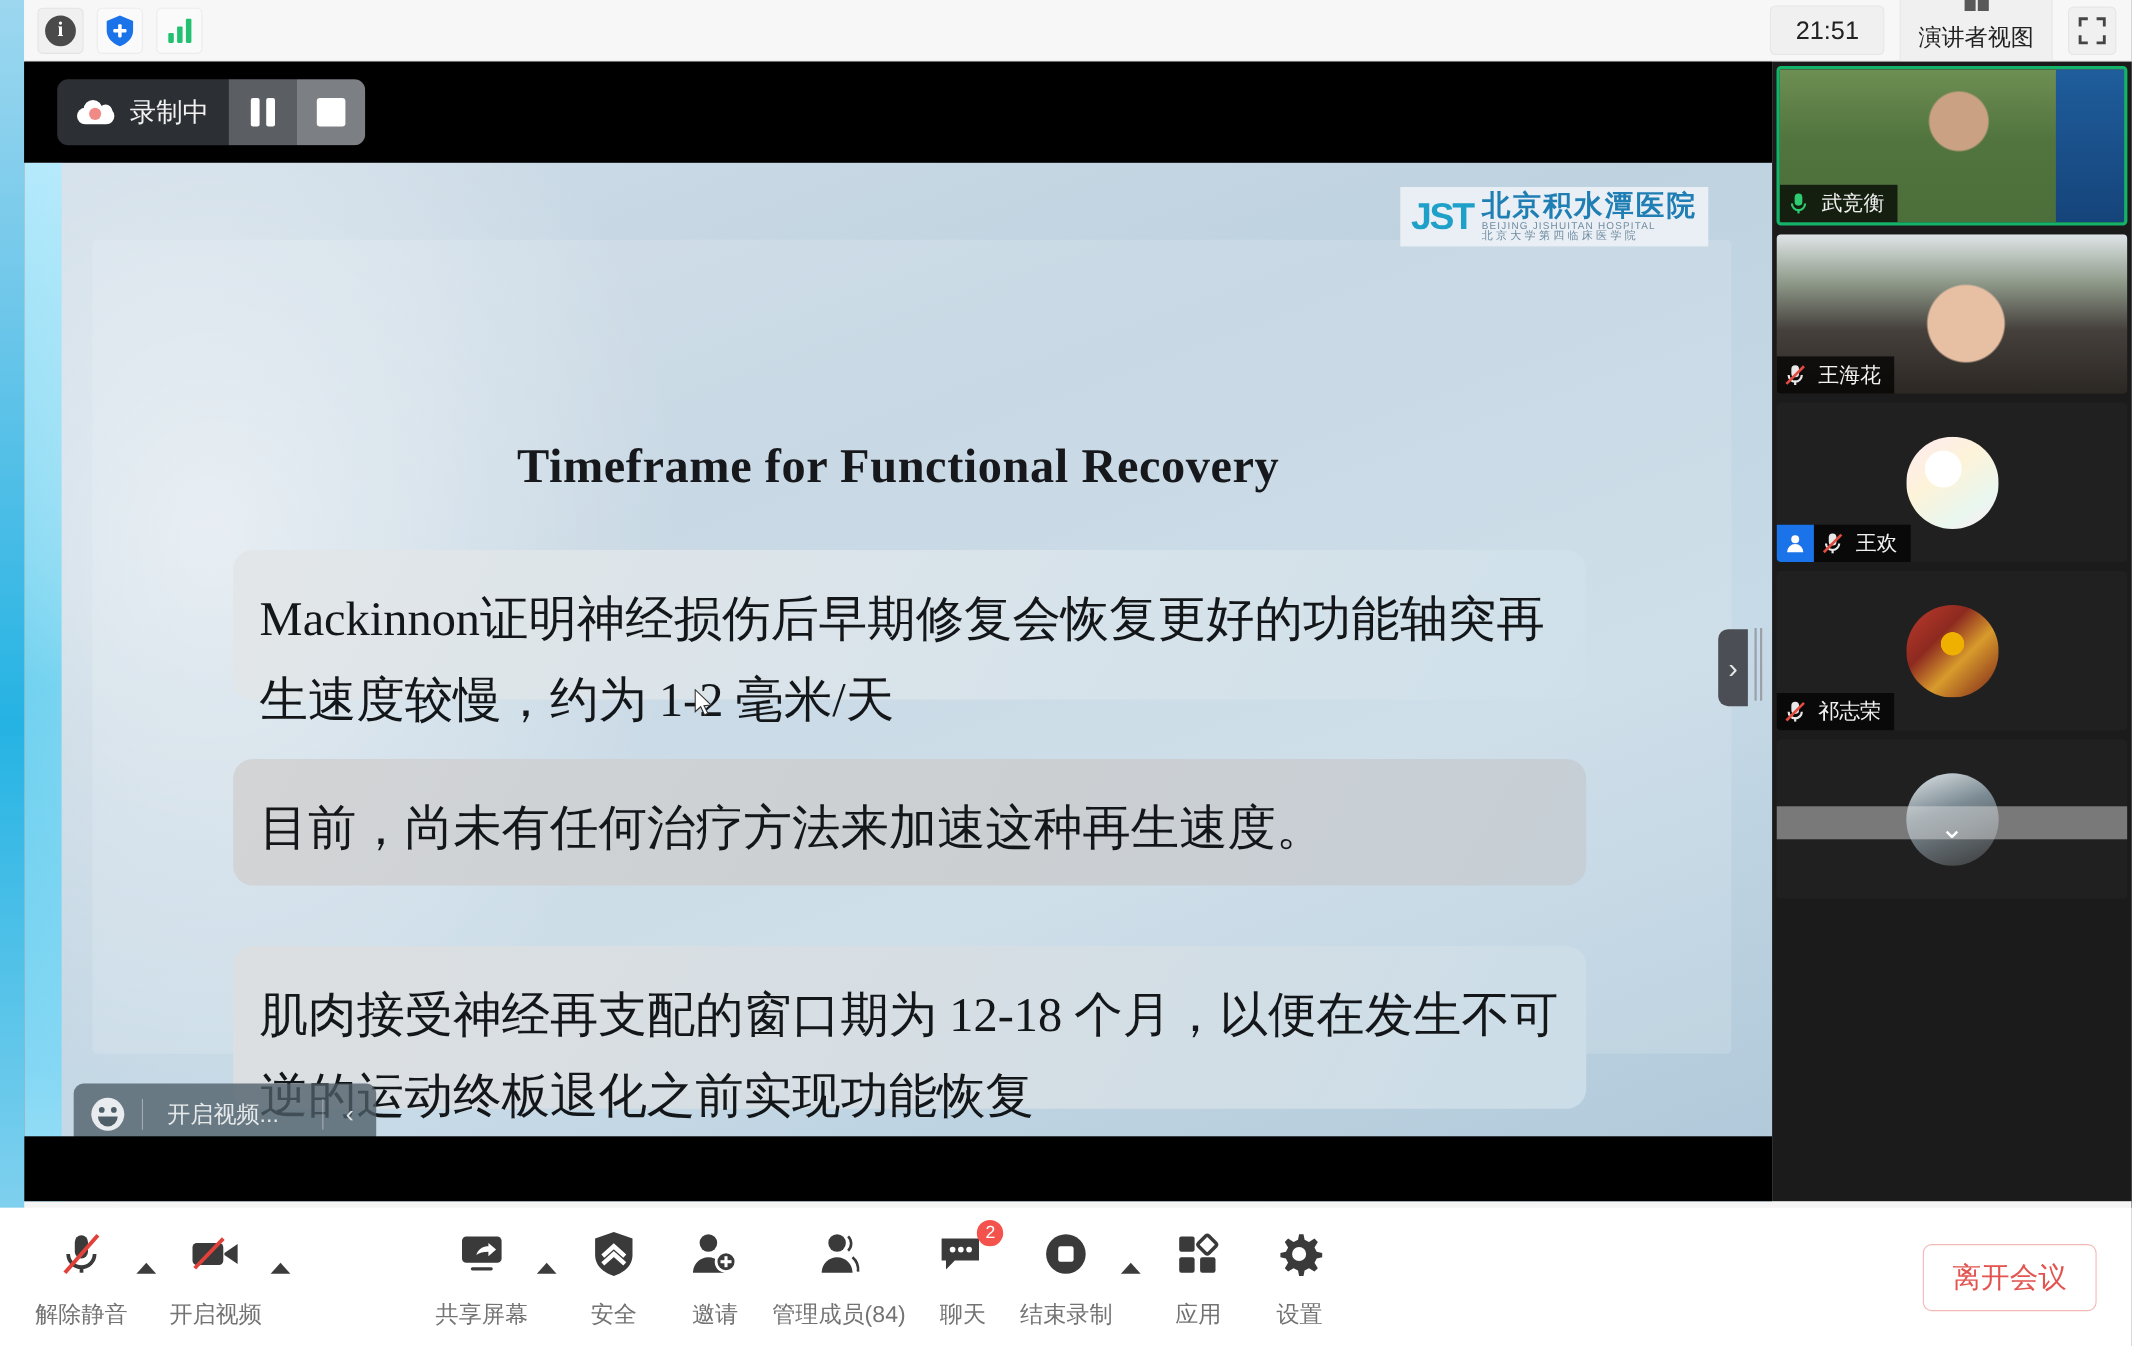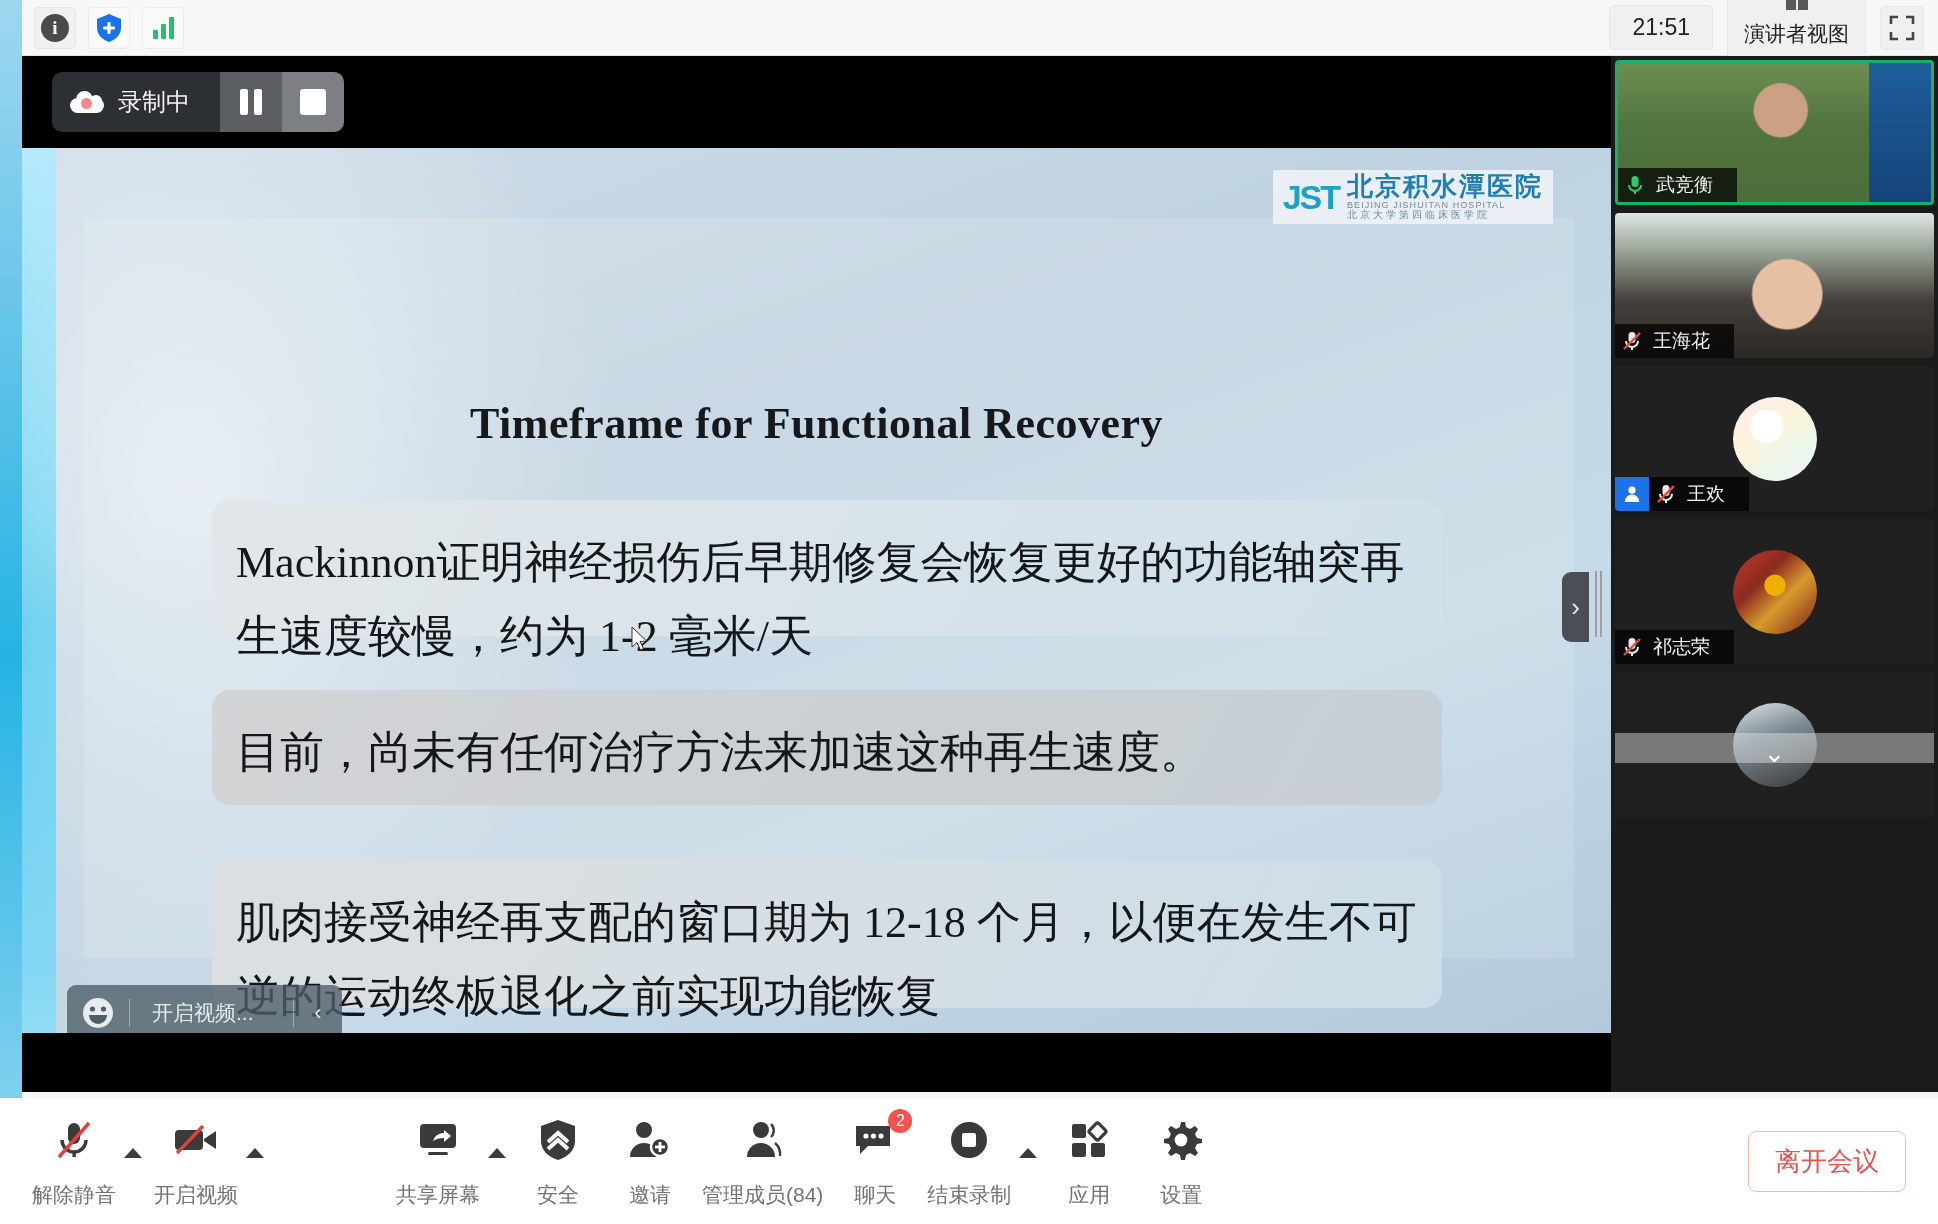--- a/index.html
+++ b/index.html
@@ -40,21 +40,21 @@
      border-top:8px solid #555; margin-left:12px;}
   .fsbtn { width:44px;height:44px;background:#f0f0f0;border:1px solid #e6e6e6;border-radius:5px;
      display:flex;align-items:center;justify-content:center;}
 
   
   .stage { position:absolute; left:22px; top:56px; width:1589px; height:1036px;
      background:#000; overflow:hidden; }
   .recbar-zone { position:absolute; left:0; top:0; width:100%; height:92px; background:#000; }
   .recbar { position:absolute; left:30px; top:16px; height:60px; background:#2c2f33;
      border-radius:10px; display:flex; align-items:center; overflow:hidden; }
-  .rec-left { display:flex; align-items:center; gap:14px; padding:0 30px 0 18px; }
+  .rec-left { display:flex; align-items:center; gap:14px; padding:0 18px 0 18px; }
   .cloud-ico { position:relative; width:34px; height:22px; }
   .cloud-ico .c1 { position:absolute; left:0; bottom:0; width:34px; height:15px;
      background:#fff; border-radius:9px; }
   .cloud-ico .c2 { position:absolute; left:6px; top:0; width:17px; height:17px;
      background:#fff; border-radius:50%; }
   .cloud-ico .c3 { position:absolute; left:20px; top:4px; width:12px; height:12px;
      background:#fff; border-radius:50%; }
   .cloud-ico .dot { position:absolute; left:11px; top:7px; width:11px; height:11px;
      background:#f08a86; border-radius:50%; z-index:3;}
   .rec-label { color:#f2f2f2; font-size:24px; }
@@ -146,21 +146,21 @@
      width:84px; height:84px; border-radius:50%; }
   .av-marsh { background:radial-gradient(circle at 40% 35%, #fff 0 22%, rgba(255,255,255,0) 23%),
      linear-gradient(145deg,#ffeaf2 0%, #fdf3d9 40%, #e9f7ef 75%, #ffe9f4 100%); }
   .av-green { background:radial-gradient(circle at 46% 40%, #f6fff0 0 16%, rgba(0,0,0,0) 17%),
      radial-gradient(circle at 38% 70%, #d8f5b0 0 12%, rgba(0,0,0,0) 13%),
      radial-gradient(circle at 50% 50%, #6fc22e 0 60%, #2f6d12 100%); }
   .av-iron { background:
      radial-gradient(circle at 50% 42%, #f0b000 0 16%, rgba(0,0,0,0) 17%),
      linear-gradient(135deg,#c0392b 0%, #8d2a20 35%, #d89b2c 60%, #7a1f18 100%); }
   .nameplate { position:absolute; left:0; bottom:0; display:flex; align-items:center;
-     background:rgba(0,0,0,.72); height:34px; padding-right:24px; }
+     background:rgba(0,0,0,.72); height:34px; padding-right:12px; }
   .role-badge { width:34px; height:34px; display:flex; align-items:center; justify-content:center; }
   .role-badge.host { background:#1a73e8; }
   .role-badge.cohost { background:#ec7a1c; }
   .mic { width:34px; display:flex; align-items:center; justify-content:center; }
   .pname { color:#f1f1f1; font-size:19px; padding-left:4px; }
   .scrolldown { position:absolute; left:50%; top:56%; transform:translate(-50%,-50%);
      width:100%; text-align:center; color:#fff; font-size:26px; }
   .scrollband { position:absolute; left:0; top:42%; width:100%; height:30px;
      background:rgba(230,230,230,.45); }
 

